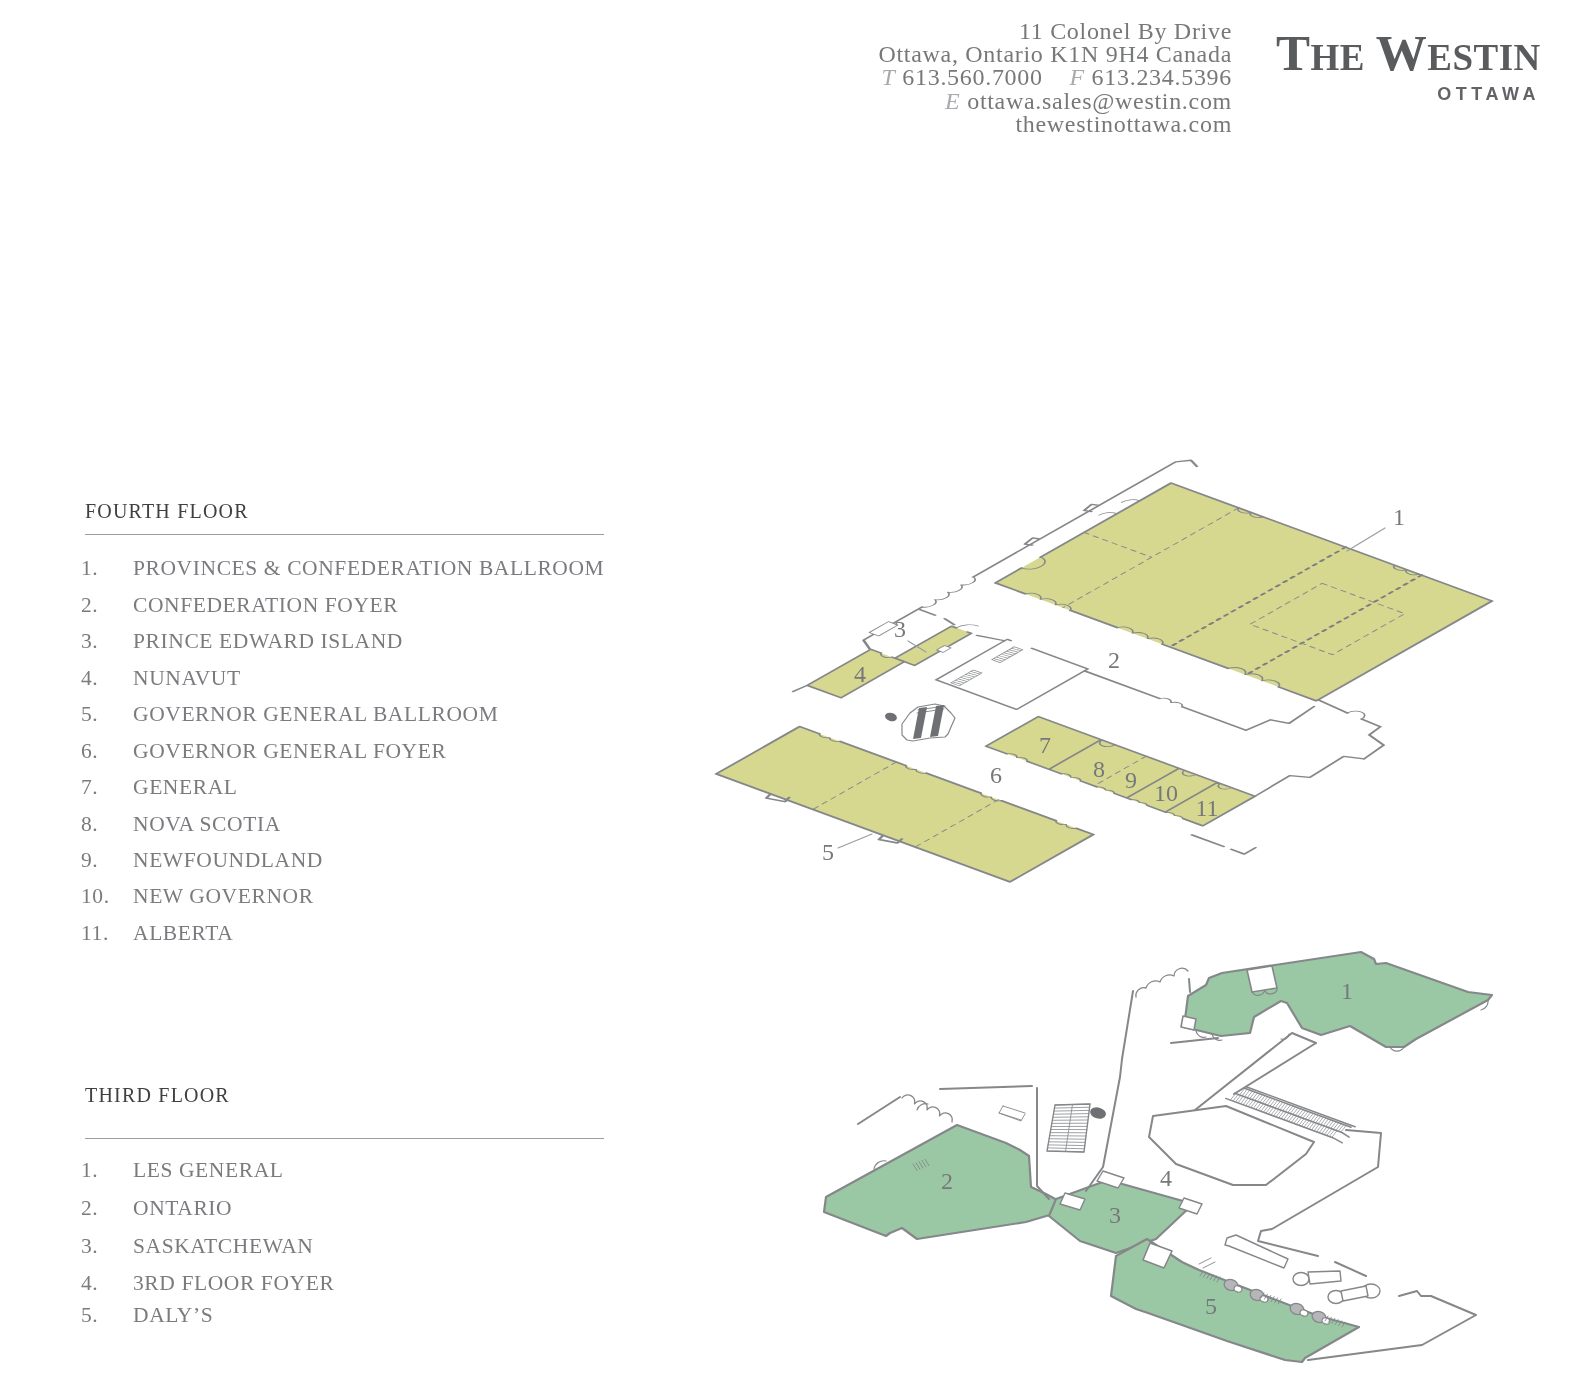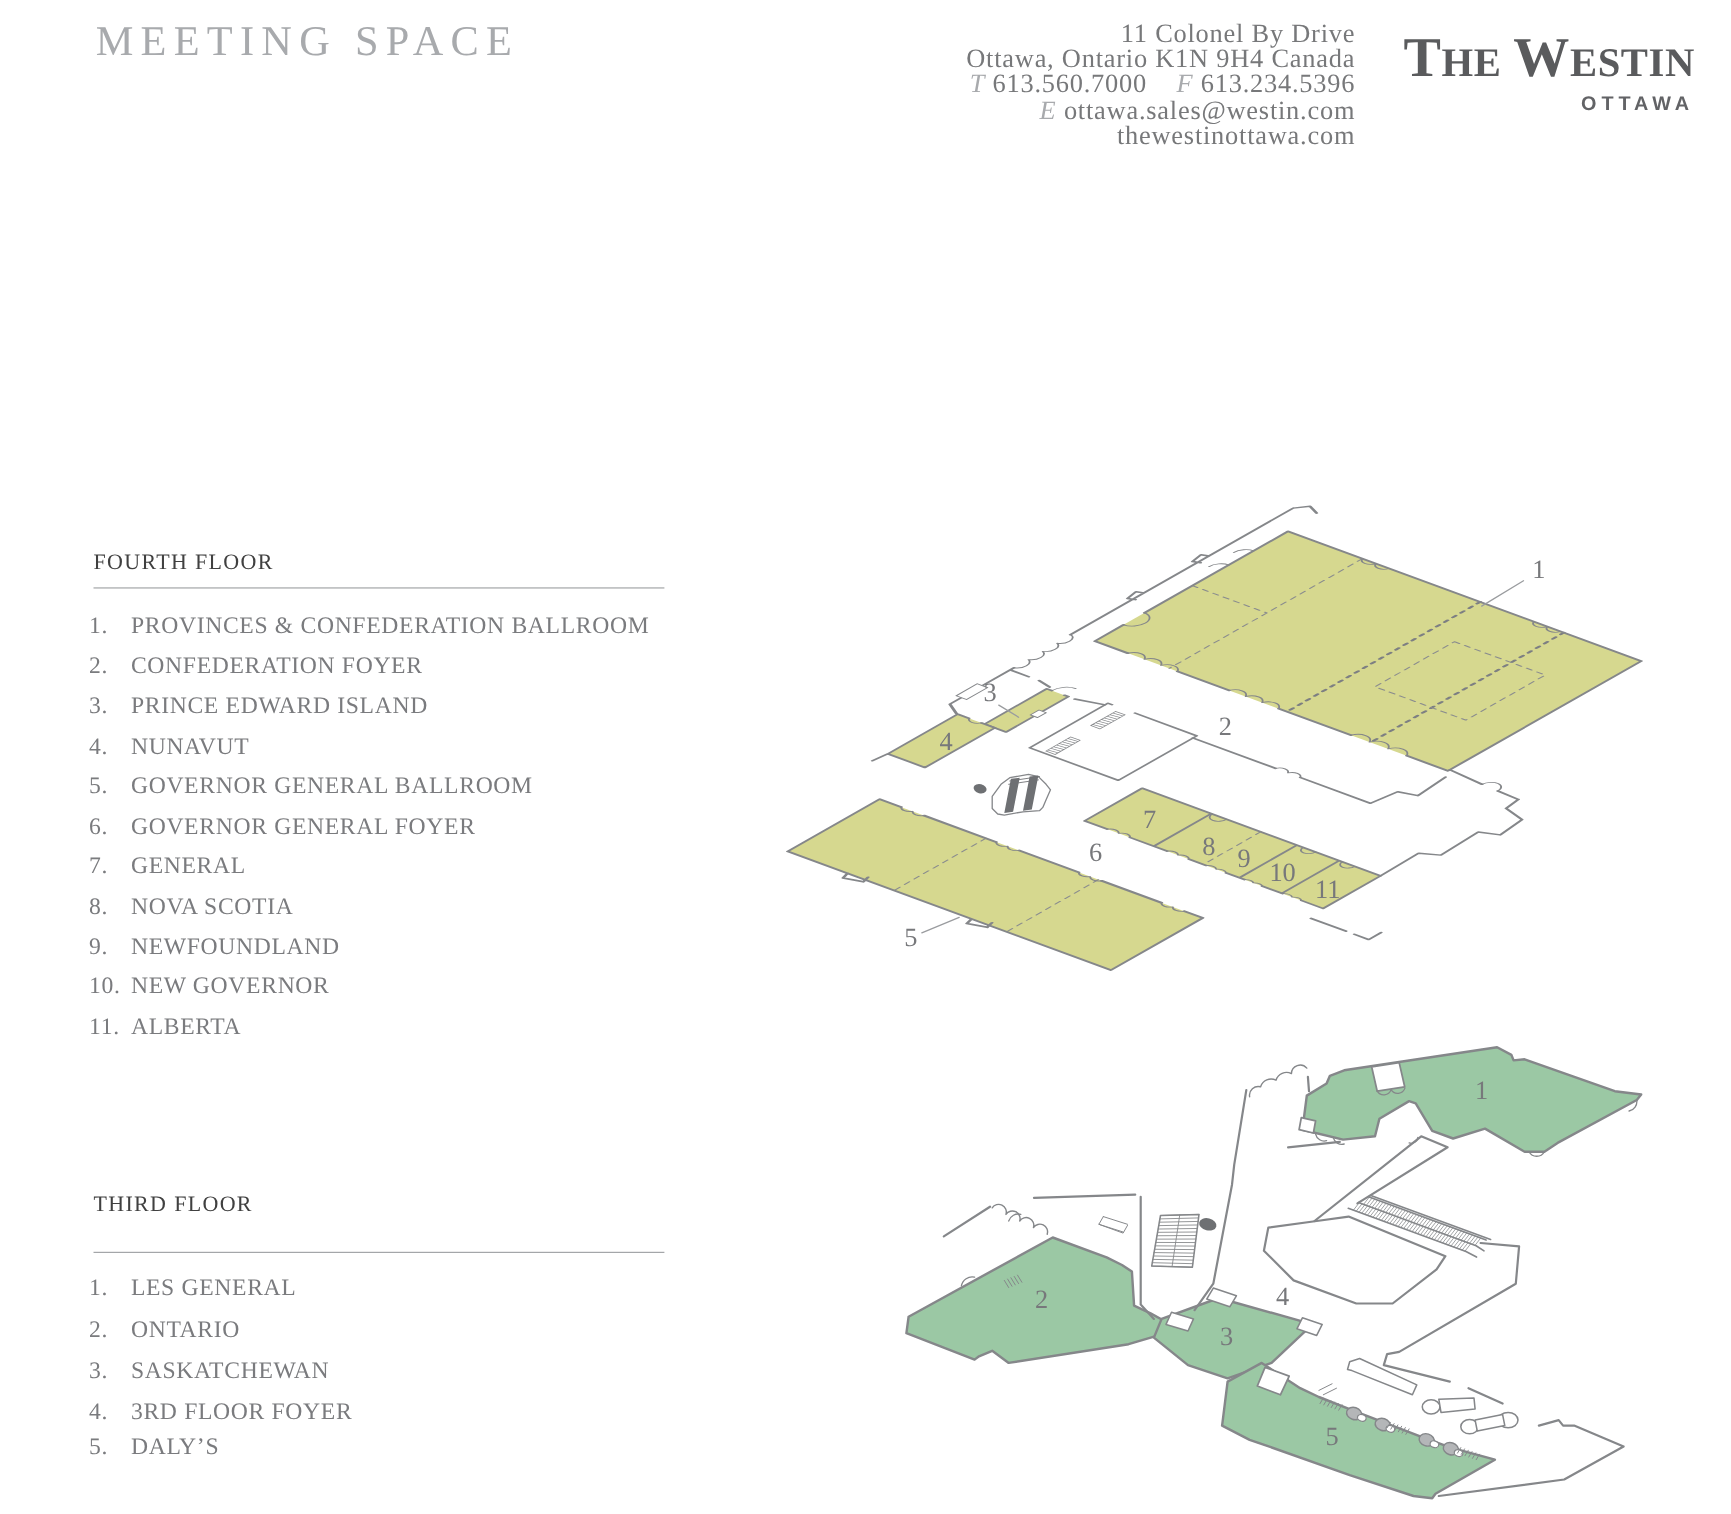--- a/index.html
+++ b/index.html
@@ -8,27 +8,26 @@
   .abs{position:absolute;}
   .t1{font-size:38.5px;color:#a8aaad;letter-spacing:6.6px;line-height:32px;}
   .t2{font-size:43px;color:#68696b;letter-spacing:3.6px;line-height:31px;}
   .addr{font-size:24px;color:#77787a;text-align:right;line-height:23.2px;letter-spacing:0.7px;}
   .addr .it{font-style:italic;color:#a8aaad;}
   .hd{font-size:20px;color:#404040;letter-spacing:1.2px;}
   .rule{position:absolute;height:0;border-top:1.5px solid #9b9da0;}
   .list{font-size:21.5px;color:#7a7b7e;letter-spacing:0.6px;}
   .list .row{position:absolute;left:0;top:0;white-space:nowrap;}
   .list .no{position:absolute;left:0;}
-  .list .tx{position:absolute;left:38px;}
+  .list .tx{position:absolute;left:52px;}
 </style>
 </head>
 <body>
 
 <div class="abs" style="left:87px;top:22px;">
-  <div class="t1">MEETING SPACE</div>
 </div>
 
 <div class="abs addr" style="right:342px;top:20px;width:440px;">
   11 Colonel By Drive<br>
   Ottawa, Ontario K1N 9H4 Canada<br>
   <span class="it">T</span>&nbsp;613.560.7000&nbsp;&nbsp;&nbsp;&nbsp;<span class="it">F</span>&nbsp;613.234.5396<br>
   <span class="it">E</span>&nbsp;ottawa.sales@westin.com<br>
   thewestinottawa.com
 </div>
 

